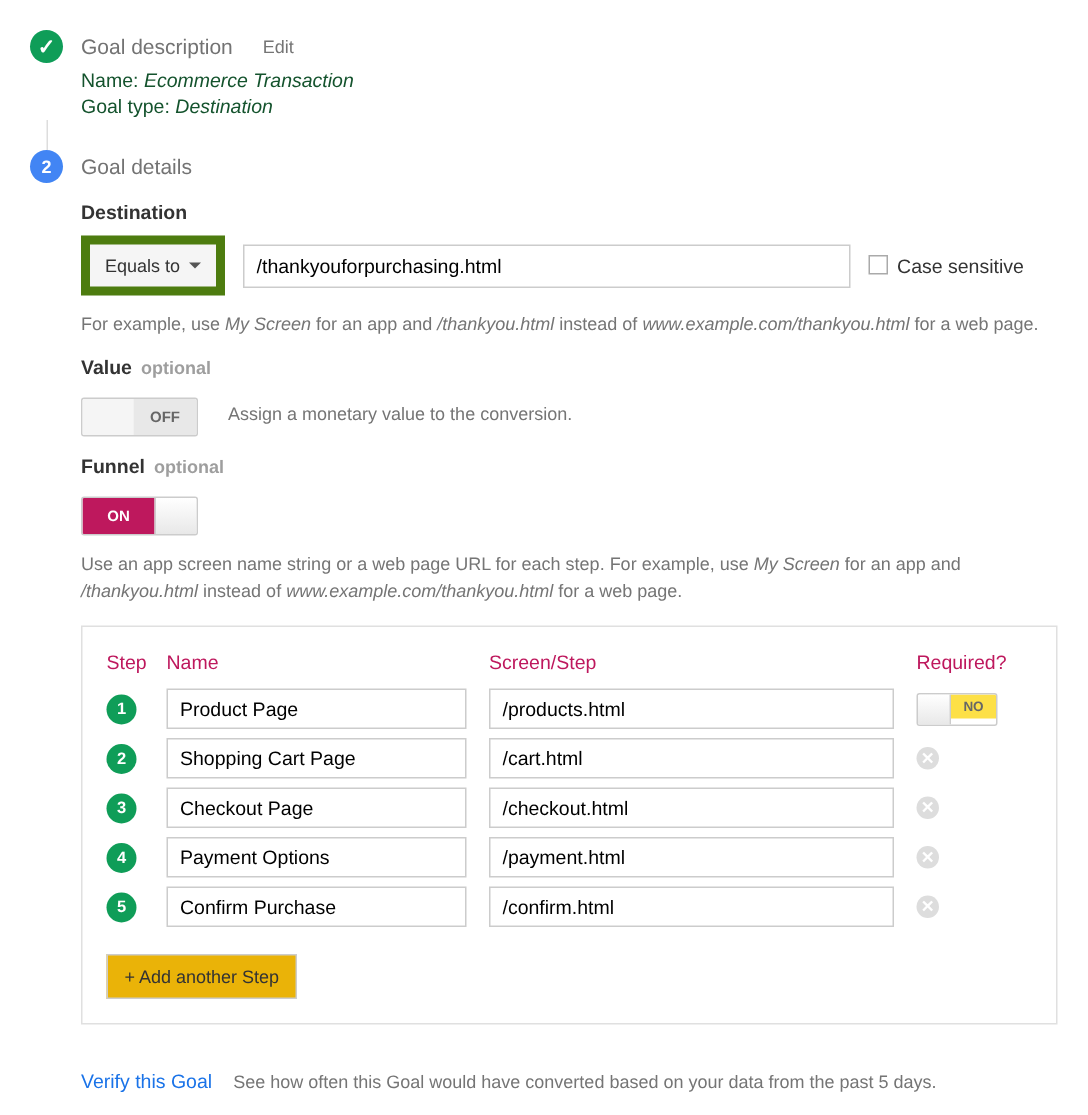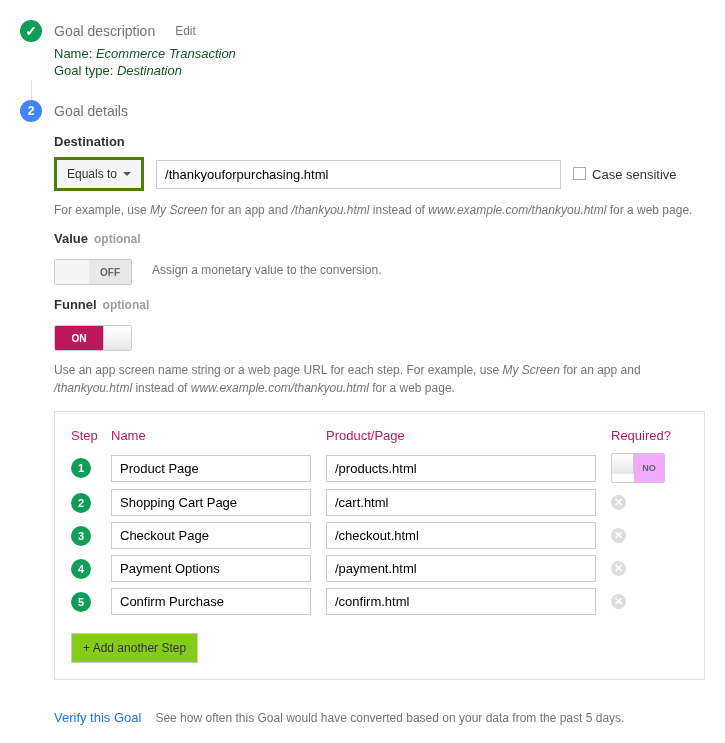--- a/index.html
+++ b/index.html
@@ -11,21 +11,21 @@
     .check { font-size: 14px; }
     .step-title { font-size: 14px; color: #737373; font-weight: 400; }
     .edit-link { font-size: 12px; color: #757575; margin-left: 20px; cursor: pointer; }
     .sub-info { margin-left: 34px; font-size: 13px; color: #14532d; margin-bottom: 2px; }
     .sub-info .italic { font-style: italic; }
     .connector { border-left: 1px solid #ddd; margin-left: 11px; height: 20px; }
     .content { margin-left: 34px; }
     .section-label { font-weight: bold; font-size: 13px; margin-bottom: 8px; margin-top: 12px; }
     .optional { font-weight: bold; color: #9e9e9e; font-size: 12px; margin-left: 6px; }
     .dest-row { display: flex; align-items: center; gap: 12px; }
-    .dropdown { border: 3px solid #4d7c0f; background: #f5f5f5; padding: 7px 10px; font-size: 12px; cursor: pointer; display: flex; align-items: center; gap: 6px; }
+    .dropdown { border: 6px solid #4d7c0f; background: #f5f5f5; padding: 7px 10px; font-size: 12px; cursor: pointer; display: flex; align-items: center; gap: 6px; }
     .caret { display: inline-block; border-top: 4px solid #555; border-left: 4px solid transparent; border-right: 4px solid transparent; }
     .text-input { border: 1px solid #ccc; padding: 6px 8px; font-size: 13px; width: 405px; font-family: inherit; }
     .checkbox-wrap { display: flex; gap: 6px; }
     .checkbox { width: 13px; height: 13px; border: 1px solid #aaa; }
     .hint { font-size: 12px; color: #757575; margin-top: 10px; line-height: 1.5; }
     .hint .italic { font-style: italic; }
     .toggle { display: inline-flex; border: 1px solid #ccc; border-radius: 2px; overflow: hidden; margin-top: 5px; }
     .toggle-off .tog-left { background: #f5f5f5; width: 34px; height: 24px; }
     .toggle-off .tog-right { background: #e8e8e8; width: 42px; height: 24px; display: flex; align-items: center; justify-content: center; font-size: 10px; font-weight: bold; color: #666; }
     .toggle-on .tog-left { background: #be185d; color: #fff; width: 48px; height: 24px; display: flex; align-items: center; justify-content: center; font-size: 10px; font-weight: bold; }
@@ -38,23 +38,23 @@
     .fh-name { width: 215px; }
     .fh-page { width: 285px; }
     .fh-req { }
     .funnel-row { display: flex; align-items: center; margin-bottom: 6px; }
     .num-circle { width: 20px; height: 20px; border-radius: 50%; background: #0f9d58; color: #fff; font-size: 11px; display: flex; align-items: center; justify-content: center; font-weight: bold; margin-right: 20px; }
     .row-input { border: 1px solid #ccc; padding: 5px 8px; font-size: 13px; font-family: inherit; }
     .name-input { width: 200px; margin-right: 15px; }
     .page-input { width: 270px; margin-right: 15px; }
     .req-toggle { display: inline-flex; border: 1px solid #ccc; border-radius: 2px; overflow: hidden; }
     .req-toggle .rt-left { background: linear-gradient(#fff,#e8e8e8); width: 22px; height: 20px; border-right:1px solid #ccc;}
-    .req-toggle .rt-right { background: #f0abfc; width: 30px; height: 28px; display: flex; align-items: center; justify-content: center; font-size: 9px; font-weight: bold; color: #666; }
+    .req-toggle .rt-right { background: #fde047; width: 30px; height: 16px; display: flex; align-items: center; justify-content: center; font-size: 9px; font-weight: bold; color: #666; }
     .remove-icon { width: 15px; height: 15px; border-radius: 50%; background: #ddd; color: #fff; font-size: 11px; display: flex; align-items: center; justify-content: center; cursor: pointer; font-weight:bold; }
-    .add-step { border: 1px solid #ccc; background: #84cc16; padding: 7px 11px; font-size: 12px; margin-top: 12px; cursor: pointer; display: inline-block; }
+    .add-step { border: 1px solid #ccc; background: #eab308; padding: 7px 11px; font-size: 12px; margin-top: 12px; cursor: pointer; display: inline-block; }
     .verify-row { margin-top: 30px; display: flex; align-items: baseline; gap: 14px; }
     .verify-link { color: #1a73e8; font-size: 13px; cursor: pointer; }
     .verify-desc { font-size: 12px; color: #757575; }
   </style>
 </head>
 <body>
 
 <div class="step-header">
   <div class="step-circle circle-green">
       <span class="check">✓</span>
@@ -115,21 +115,21 @@
     <div class="tog-right"></div>
   </div>
   <div class="hint">
     <span>Use an app screen name string or a web page URL for each step. For example, use </span><span class="italic">My Screen</span><span> for an app and </span><span class="italic">/thankyou.html</span><span> instead of </span><span class="italic">www.example.com/thankyou.html</span><span> for a web page.</span>
   </div>
 
   <div class="funnel-box">
     <div class="funnel-header">
       <div class="fh-step">Step</div>
       <div class="fh-name">Name</div>
-      <div class="fh-page">Product/Page</div>
+      <div class="fh-page">Screen/Step</div>
       <div class="fh-req">Required?</div>
     </div>
 
     <div class="funnel-row">
       <div class="num-circle">1</div>
       <input class="row-input name-input" value="Product Page" style="">
       <input class="row-input page-input" value="/products.html" style="">
       <div class="req-toggle">
         <div class="rt-left"></div>
           <div class="rt-right">NO</div>

